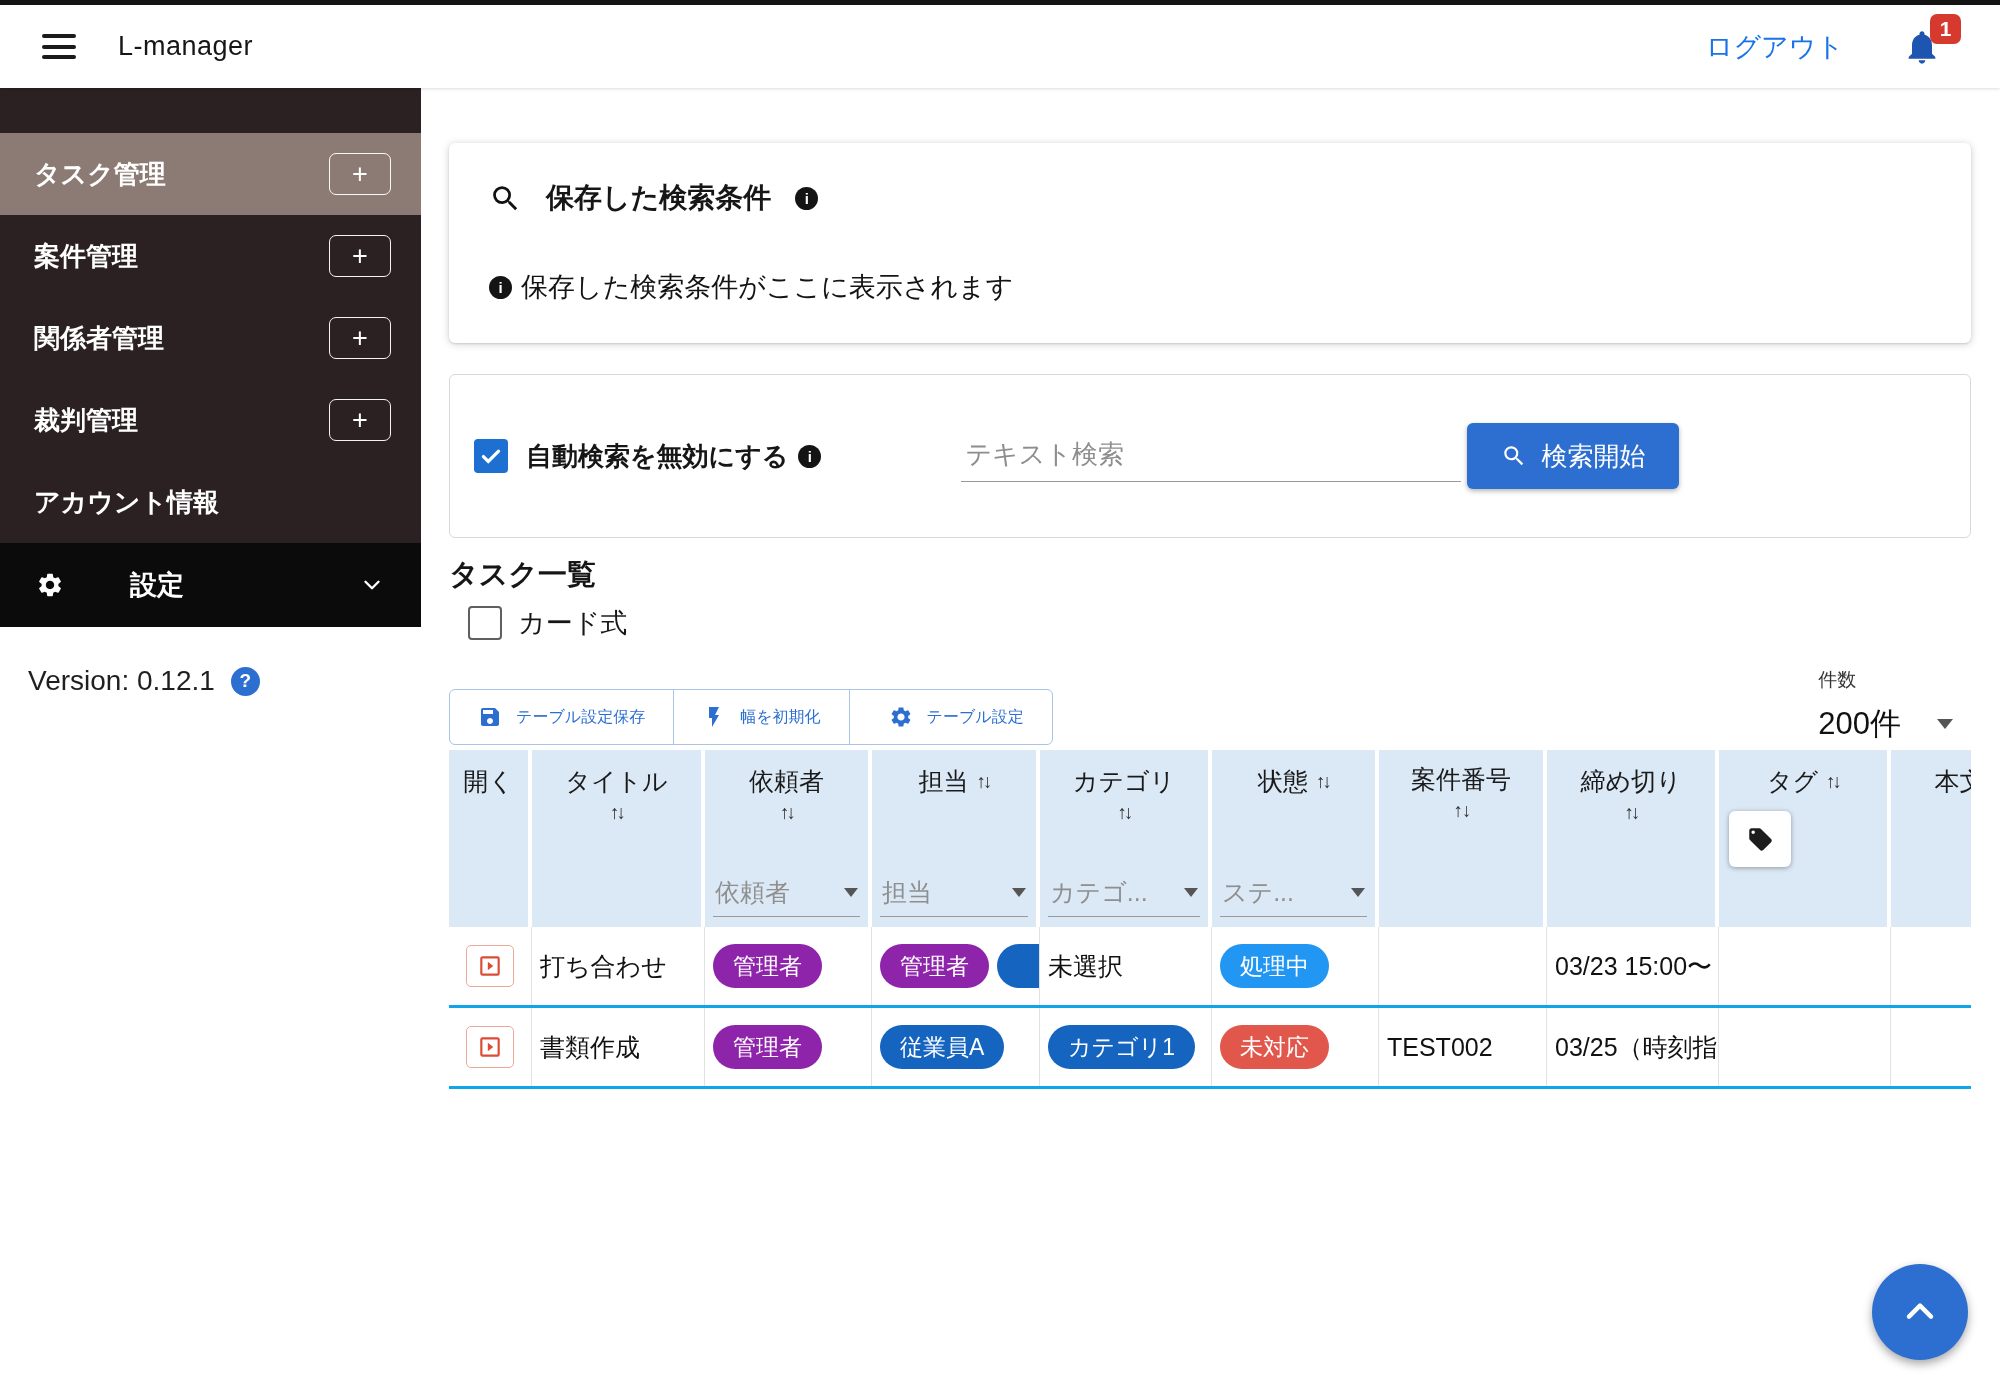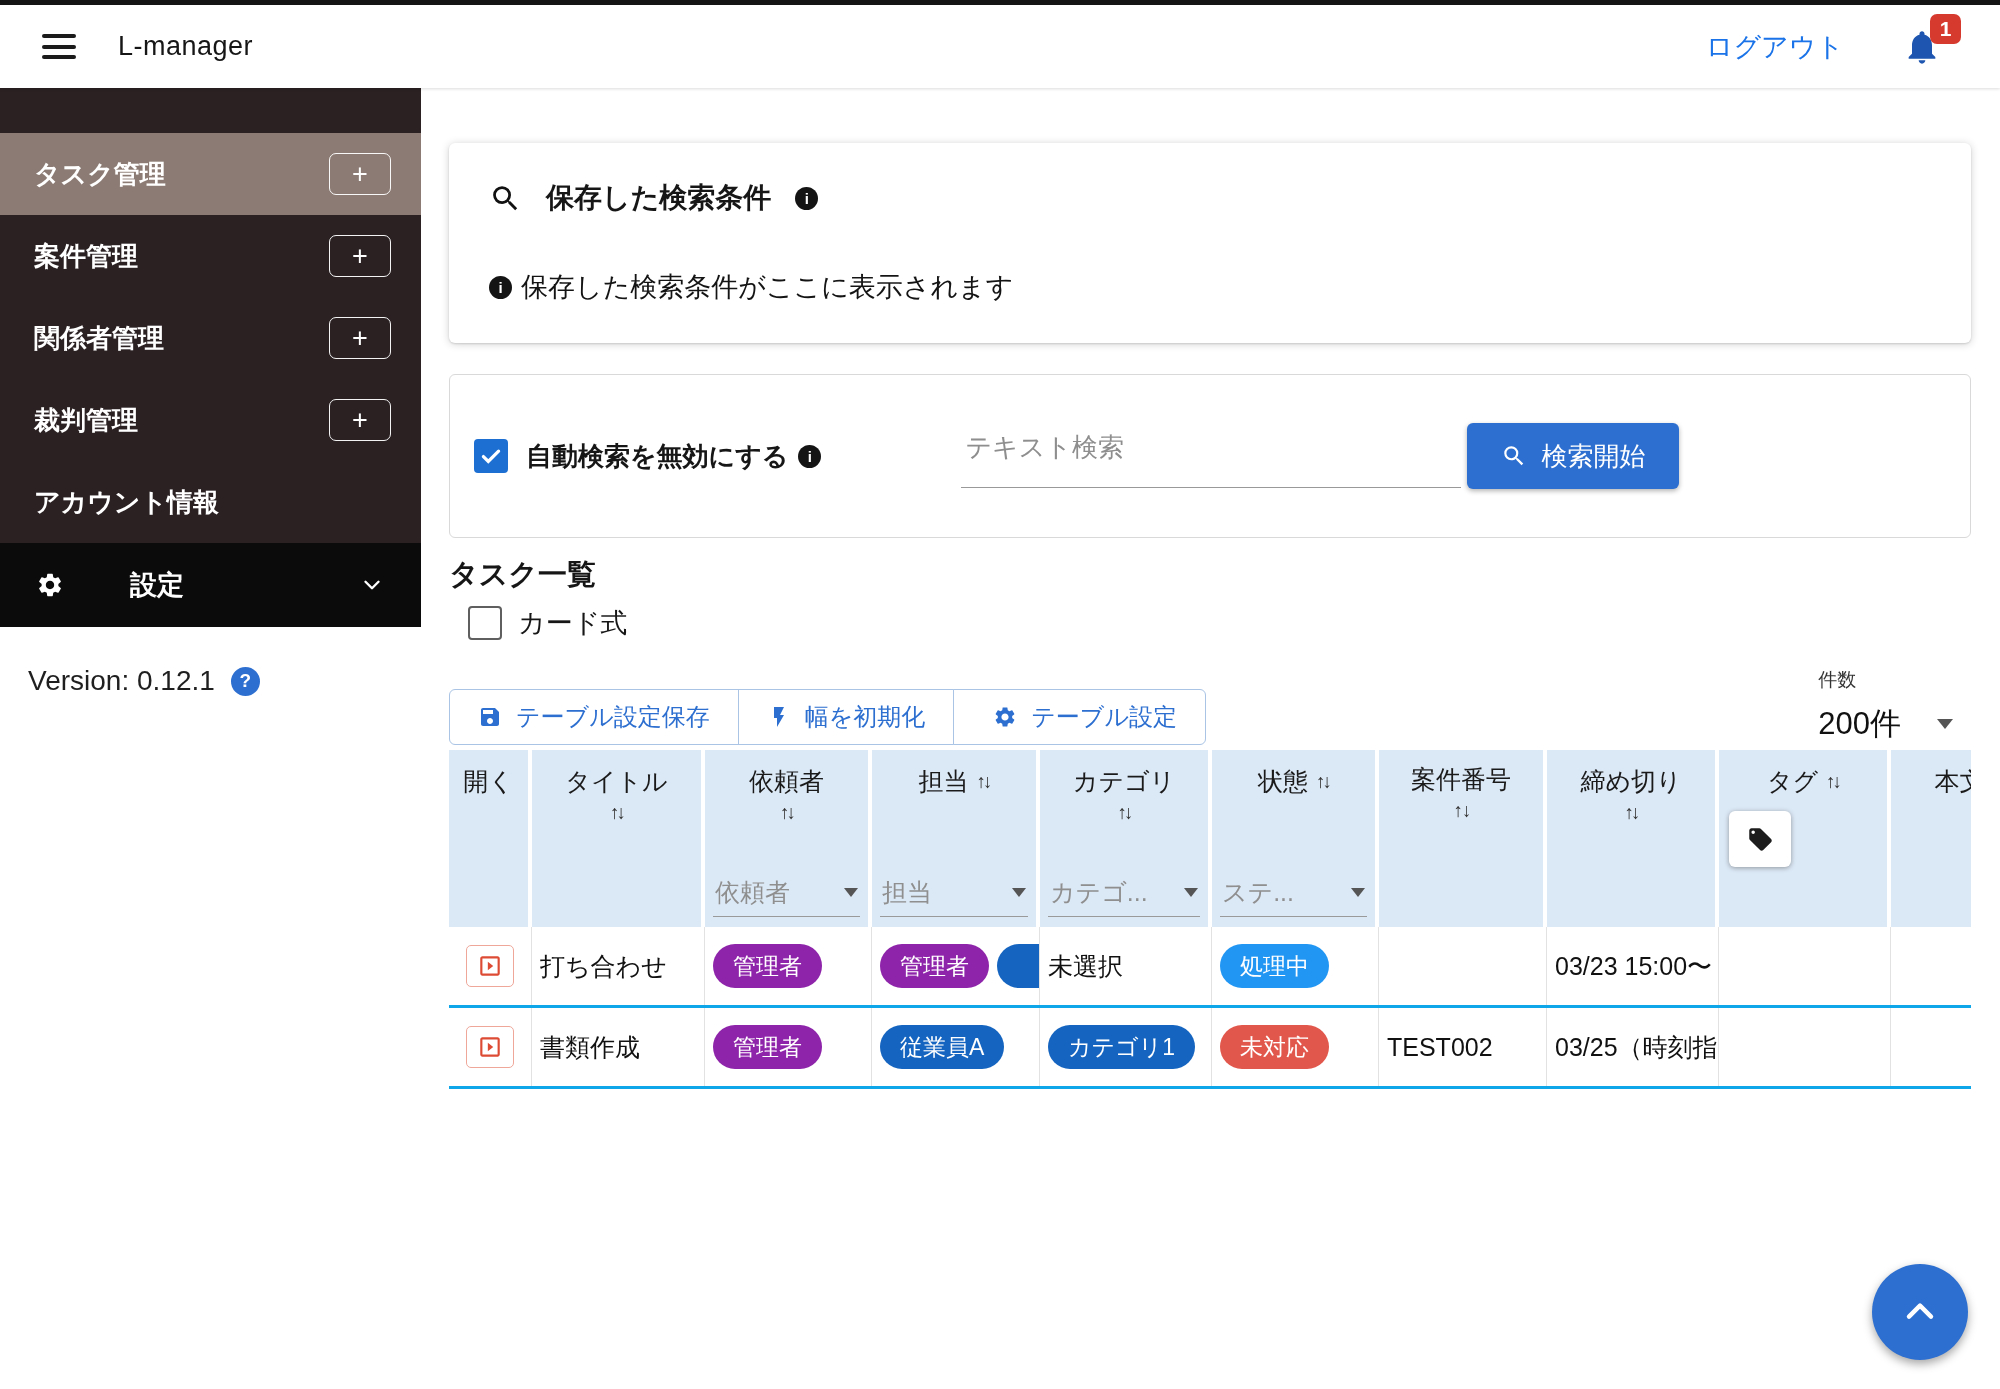--- a/index.html
+++ b/index.html
@@ -44,31 +44,31 @@
                display:inline-flex;align-items:center;justify-content:center;flex:none;}
   .card1-msg-row{display:flex;align-items:center;gap:9px;margin-top:52px;font-size:27px;color:#141414;}
 
   .card2{margin-top:31px;height:164px;border:1px solid #d9d9d9;border-radius:6px;background:#fff;
          display:flex;align-items:center;padding:0 24px;}
   .cb{width:34px;height:34px;border-radius:4px;flex:none;display:flex;align-items:center;justify-content:center;cursor:pointer;}
   .cb.checked{background:#1d6fd2;}
   .cb.unchecked{background:#fff;border:2.5px solid #5f5f5f;}
   .auto-label{font-size:26px;font-weight:bold;margin:0 10px 0 18px;}
   .text-search{margin-left:140px;width:500px;font-size:26px;border:none;border-bottom:1px solid #999;outline:none;
-               padding:8px 4px 24px;color:#333;background:transparent;font-family:"Liberation Sans","DejaVu Sans",sans-serif;}
+               padding:8px 4px 11px;color:#333;background:transparent;font-family:"Liberation Sans","DejaVu Sans",sans-serif;}
   .text-search::placeholder{color:#8e8e8e;}
   .search-btn{margin-left:6px;height:66px;padding:0 34px;border:none;border-radius:6px;background:#2d6fd0;color:#fff;
               font-size:26px;display:flex;align-items:center;gap:14px;cursor:pointer;box-shadow:0 2px 5px rgba(0,0,0,.3);}
 
   .section-heading{margin-top:17px;font-size:29px;font-weight:bold;}
   .cardview-row{margin-top:10px;display:flex;align-items:center;gap:16px;padding-left:19px;font-size:27px;}
 
   .toolbar-row{margin-top:26px;display:flex;align-items:flex-end;justify-content:space-between;}
   .btn-group{display:flex;}
-  .tbl-btn{height:56px;padding:0 28px;background:#fff;border:1px solid #a9c4e4;color:#2d6fd0;font-size:24px;
+  .tbl-btn{height:56px;padding:0 28px;background:#fff;border:1px solid #a9c4e4;color:#2d6fd0;font-size:16px;
            display:flex;align-items:center;gap:14px;cursor:pointer;margin-left:-1px;}
   .tbl-btn:first-child{border-radius:6px 0 0 6px;margin-left:0;}
   .tbl-btn:last-child{border-radius:0 6px 6px 0;padding-left:39px;}
   .count-block{margin-right:18px;}
   .count-label{font-size:19px;color:#333;}
   .count-value-row{display:flex;align-items:center;gap:36px;margin-top:10px;cursor:pointer;}
   .count-value{font-size:31px;color:#111;}
   .caret{width:0;height:0;border-left:8px solid transparent;border-right:8px solid transparent;border-top:10px solid #555;flex:none;}
 
   

